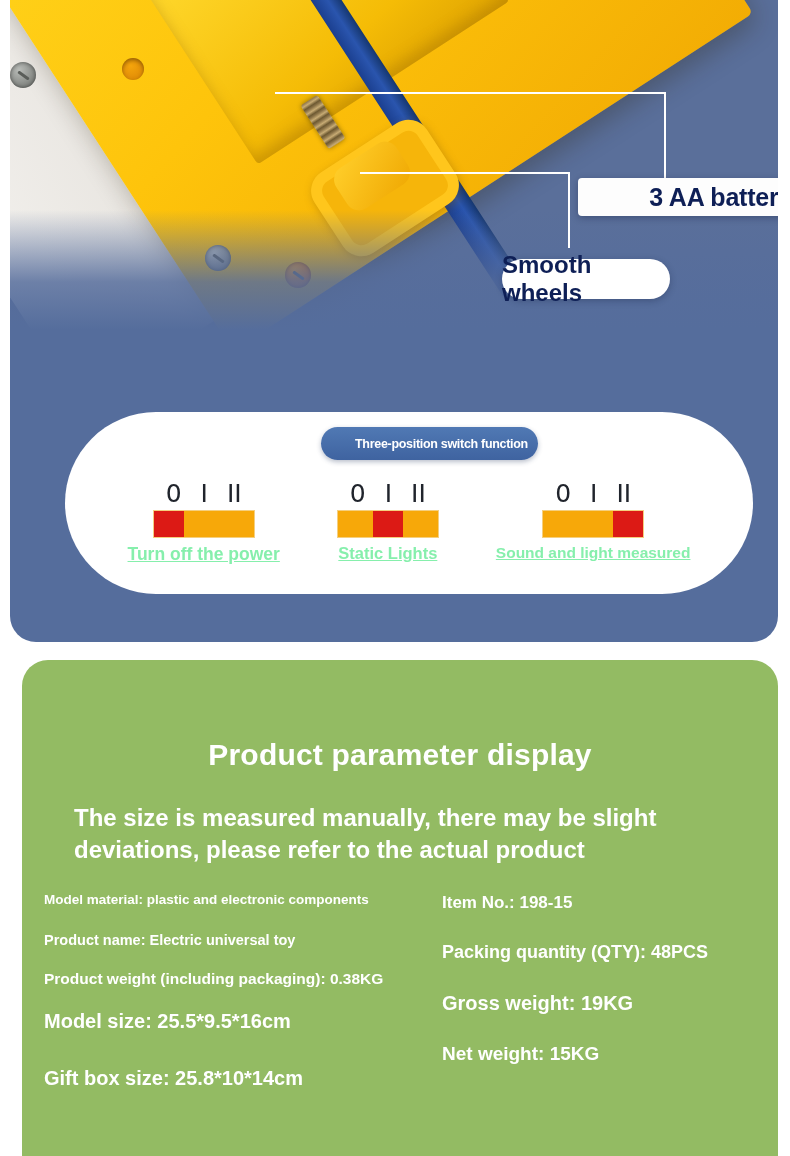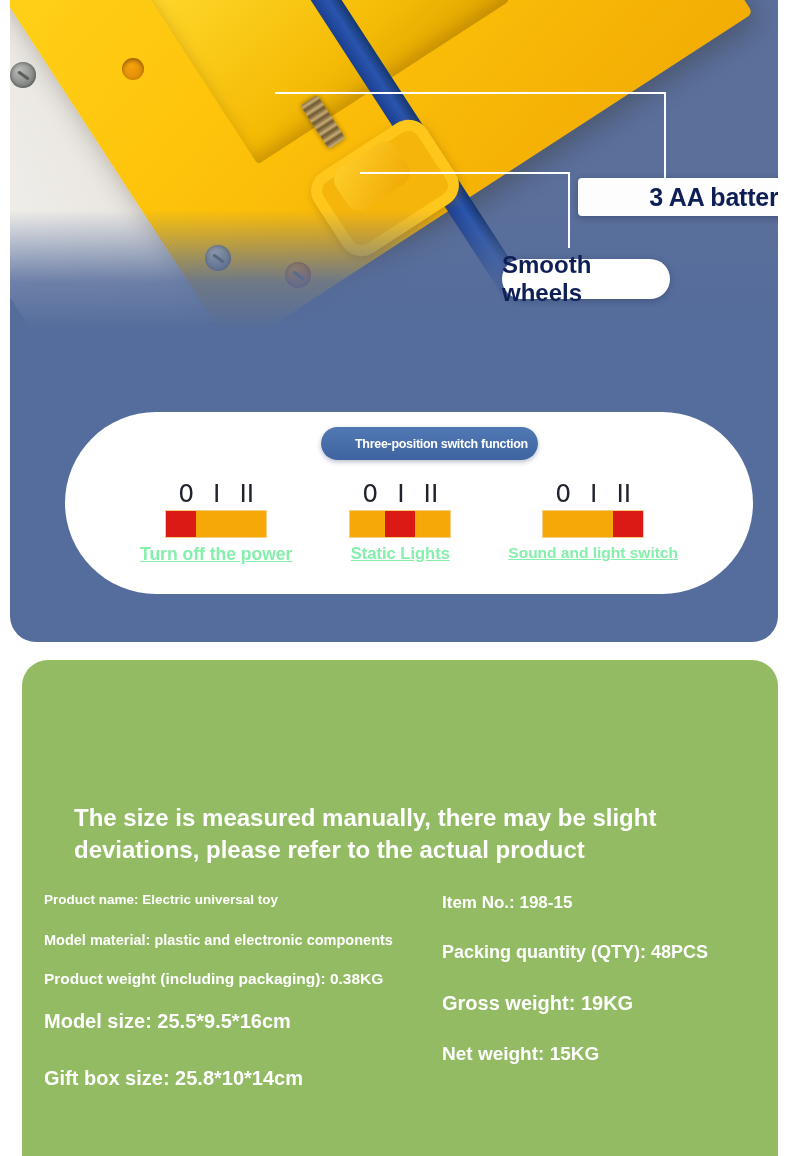--- a/index.html
+++ b/index.html
@@ -393,36 +393,37 @@
     <div class="switch-item i3">
       <div class="switch-marks">
         <span>0</span>
         <span>I</span>
         <span>II</span>
       </div>
       <div class="switch-bar">
         <div class="pad"></div>
         <div class="slider"></div>
       </div>
-      <div class="switch-label">Sound and light switch</div>
+      <div class="switch-label">Sound and light measured</div>
     </div>
 
   </div>
 </div>
 
 <div class="panel-green">
 
+  <div class="green-title">Product parameter display</div>
 
   <div class="green-sub">The size is measured manually, there may be slight deviations, please refer to the actual product</div>
 
   <div class="spec-grid">
 
     <div class="spec-col left">
+      <div class="spec-item">Model material: plastic and electronic components</div>
       <div class="spec-item">Product name: Electric universal toy</div>
-      <div class="spec-item">Model material: plastic and electronic components</div>
       <div class="spec-item">Product weight (including packaging): 0.38KG</div>
       <div class="spec-item">Model size: 25.5*9.5*16cm</div>
       <div class="spec-item">Gift box size: 25.8*10*14cm</div>
     </div>
 
     <div class="spec-col right">
       <div class="spec-item">Item No.: 198-15</div>
       <div class="spec-item">Packing quantity (QTY): 48PCS</div>
       <div class="spec-item">Gross weight: 19KG</div>
       <div class="spec-item">Net weight: 15KG</div>

